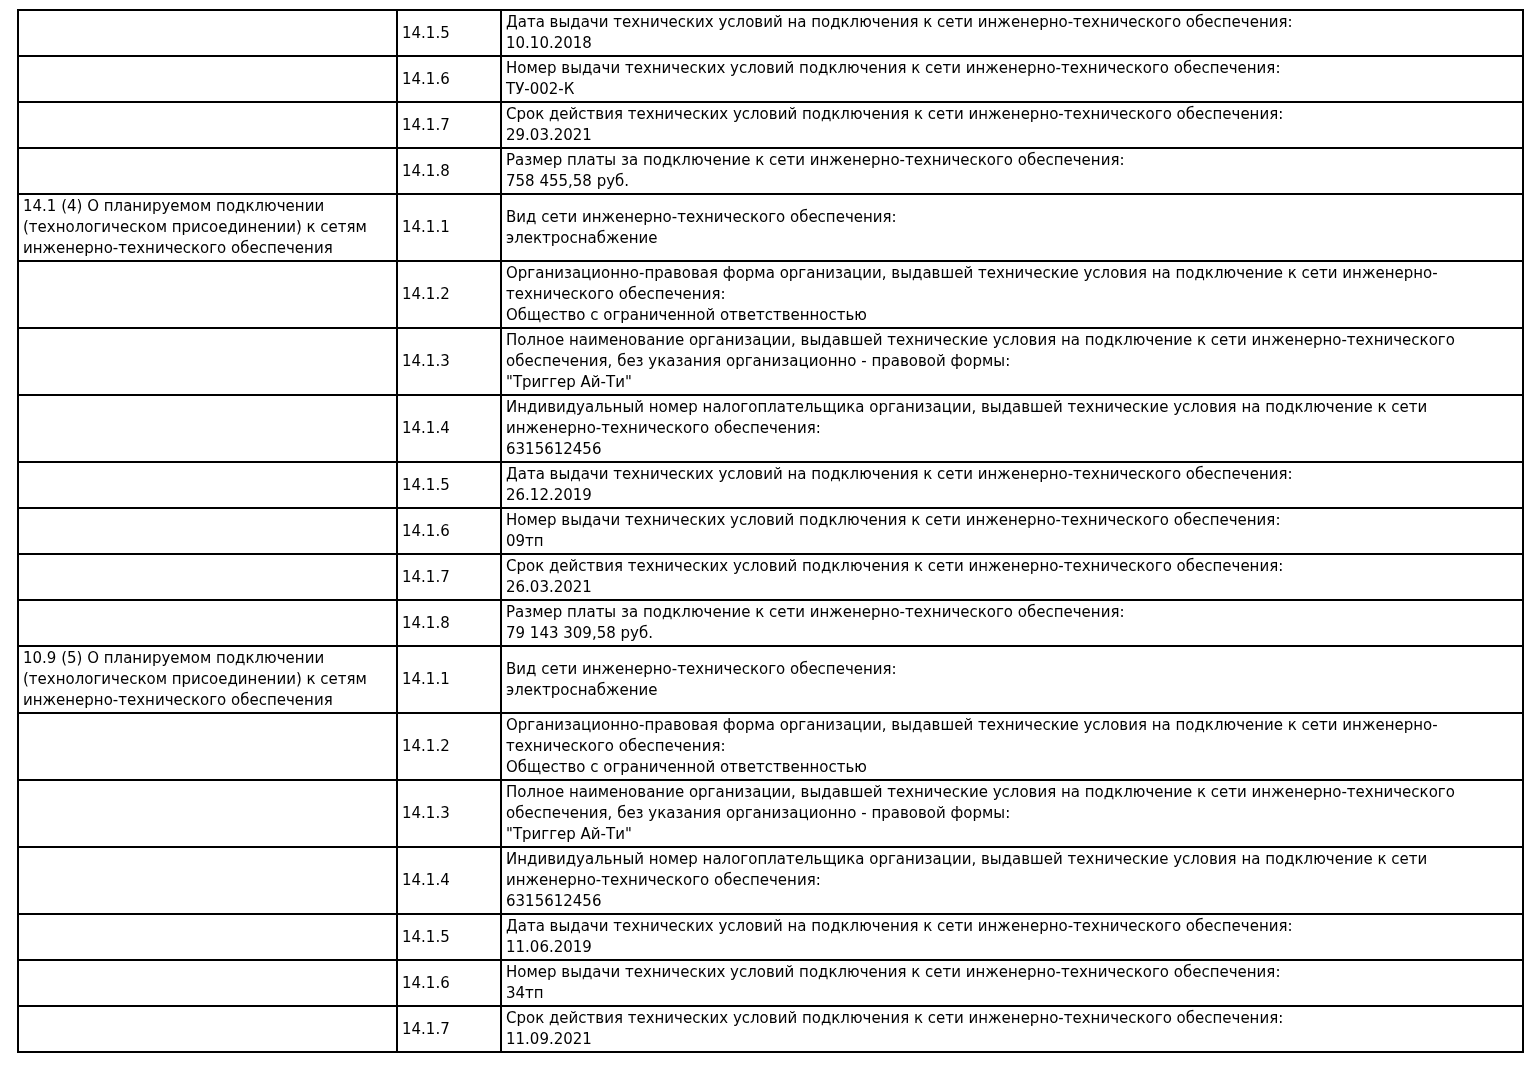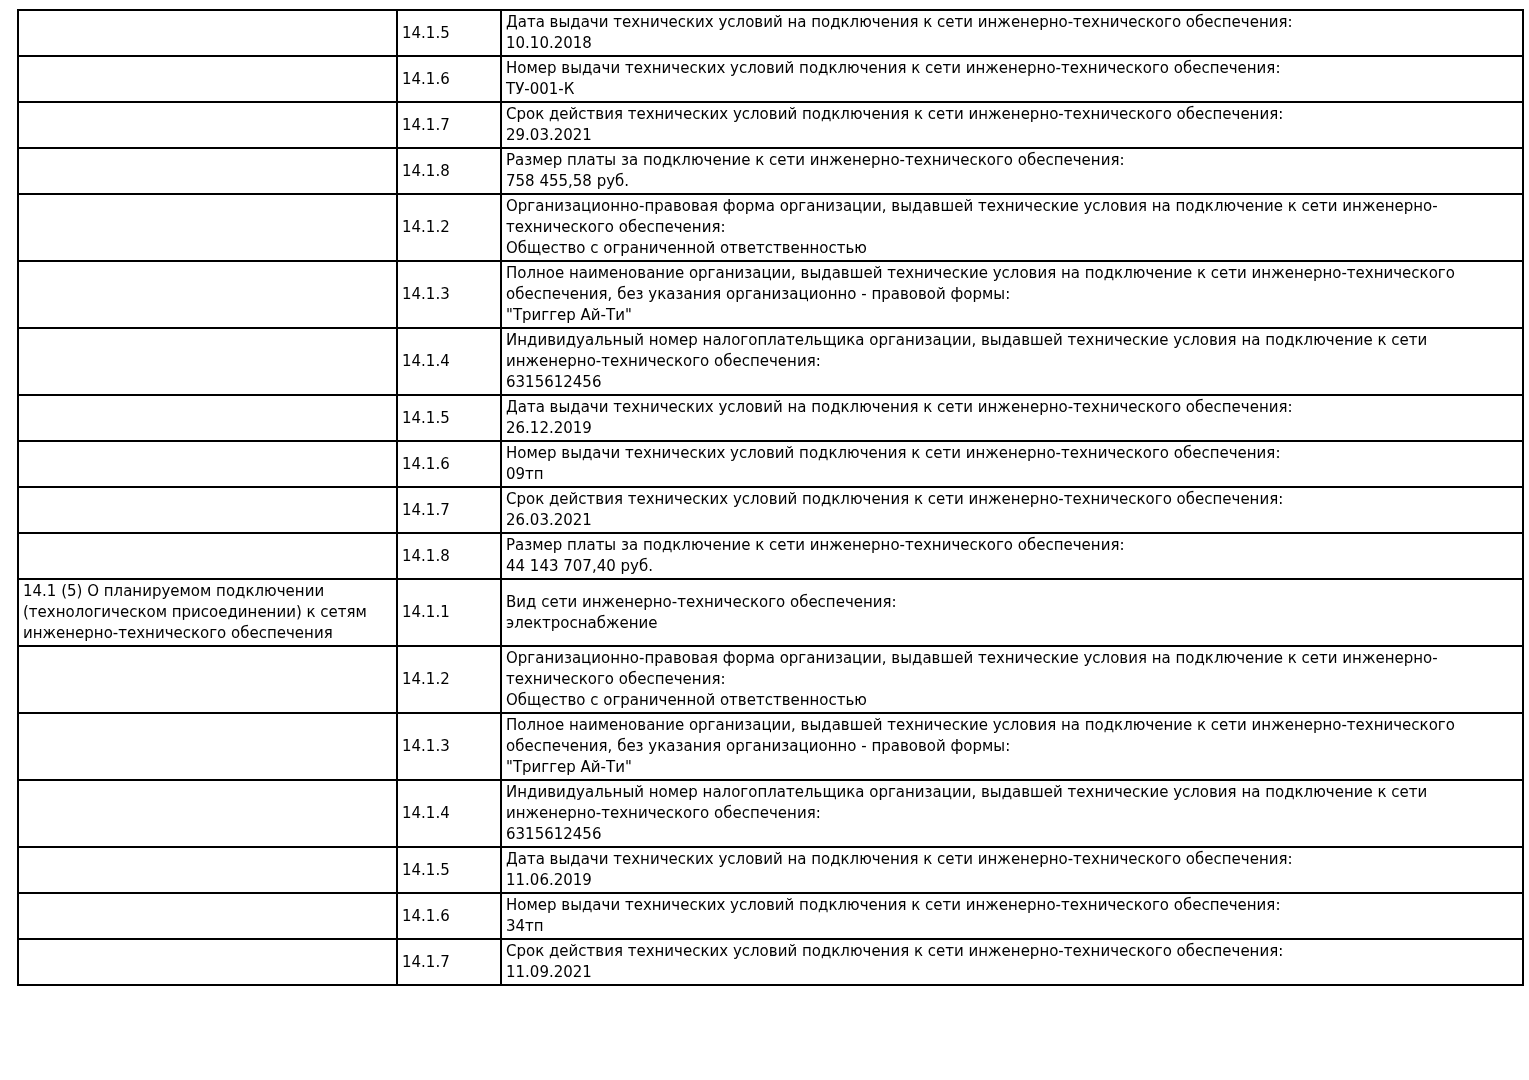--- a/index.html
+++ b/index.html
@@ -60,40 +60,50 @@
           <td class="col-content">
             <div class="item-label">Дата выдачи технических условий на подключения к сети инженерно-технического обеспечения:</div>
             <div class="item-value">10.10.2018</div>
           </td>
         </tr>
         <tr>
           <td class="col-section"></td>
           <td class="col-num">14.1.6</td>
           <td class="col-content">
             <div class="item-label">Номер выдачи технических условий подключения к сети инженерно-технического обеспечения:</div>
-            <div class="item-value">ТУ-001-К</div>
+            <div class="item-value">ТУ-002-К</div>
           </td>
         </tr>
         <tr>
           <td class="col-section"></td>
           <td class="col-num">14.1.7</td>
           <td class="col-content">
             <div class="item-label">Срок действия технических условий подключения к сети инженерно-технического обеспечения:</div>
             <div class="item-value">29.03.2021</div>
           </td>
         </tr>
         <tr>
           <td class="col-section"></td>
           <td class="col-num">14.1.8</td>
           <td class="col-content">
             <div class="item-label">Размер платы за подключение к сети инженерно-технического обеспечения:</div>
             <div class="item-value">758 455,58 руб.</div>
           </td>
         </tr>
         <tr>
+          <td class="col-section">
+            <div class="section-title">14.1 (4) О планируемом подключении (технологическом присоединении) к сетям инженерно-технического обеспечения</div>
+          </td>
+          <td class="col-num">14.1.1</td>
+          <td class="col-content">
+            <div class="item-label">Вид сети инженерно-технического обеспечения:</div>
+            <div class="item-value">электроснабжение</div>
+          </td>
+        </tr>
+        <tr>
           <td class="col-section"></td>
           <td class="col-num">14.1.2</td>
           <td class="col-content">
             <div class="item-label">Организационно-правовая форма организации, выдавшей технические условия на подключение к сети инженерно-технического обеспечения:</div>
             <div class="item-value">Общество с ограниченной ответственностью</div>
           </td>
         </tr>
         <tr>
           <td class="col-section"></td>
           <td class="col-num">14.1.3</td>
@@ -132,26 +142,26 @@
           <td class="col-content">
             <div class="item-label">Срок действия технических условий подключения к сети инженерно-технического обеспечения:</div>
             <div class="item-value">26.03.2021</div>
           </td>
         </tr>
         <tr>
           <td class="col-section"></td>
           <td class="col-num">14.1.8</td>
           <td class="col-content">
             <div class="item-label">Размер платы за подключение к сети инженерно-технического обеспечения:</div>
-            <div class="item-value">44 143 707,40 руб.</div>
+            <div class="item-value">79 143 309,58 руб.</div>
           </td>
         </tr>
         <tr>
           <td class="col-section">
-            <div class="section-title">14.1 (5) О планируемом подключении (технологическом присоединении) к сетям инженерно-технического обеспечения</div>
+            <div class="section-title">10.9 (5) О планируемом подключении (технологическом присоединении) к сетям инженерно-технического обеспечения</div>
           </td>
           <td class="col-num">14.1.1</td>
           <td class="col-content">
             <div class="item-label">Вид сети инженерно-технического обеспечения:</div>
             <div class="item-value">электроснабжение</div>
           </td>
         </tr>
         <tr>
           <td class="col-section"></td>
           <td class="col-num">14.1.2</td>

